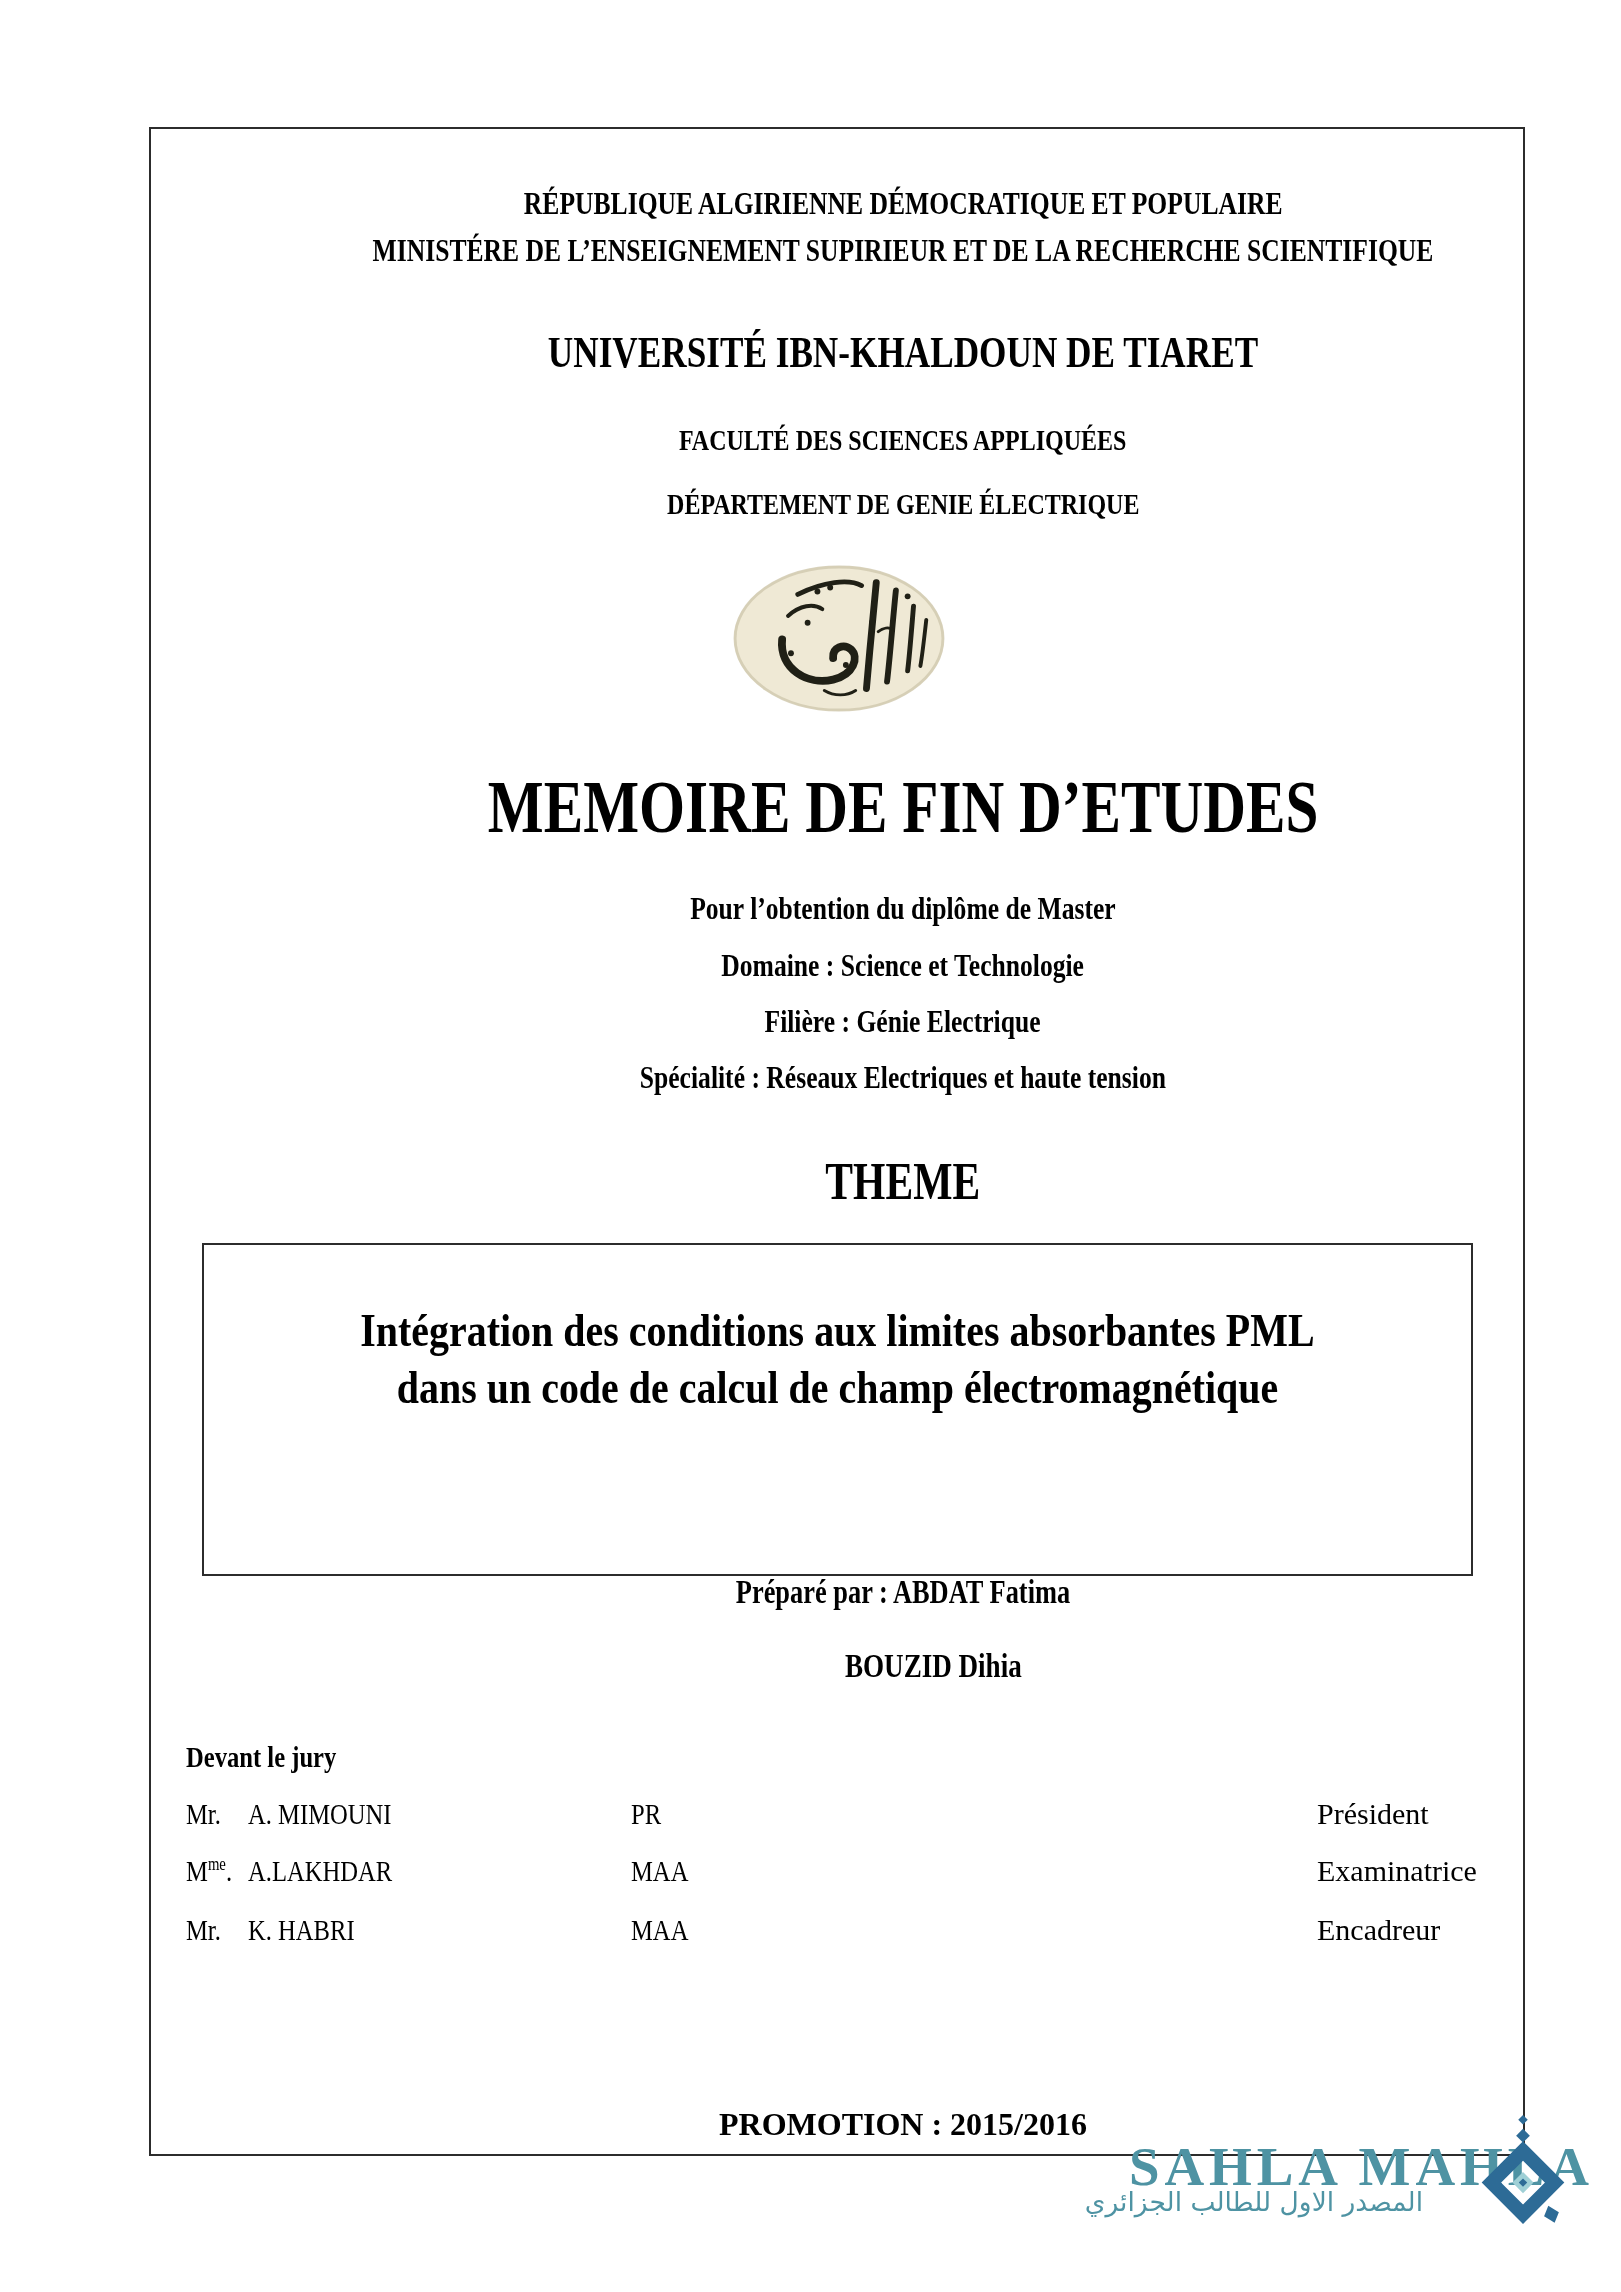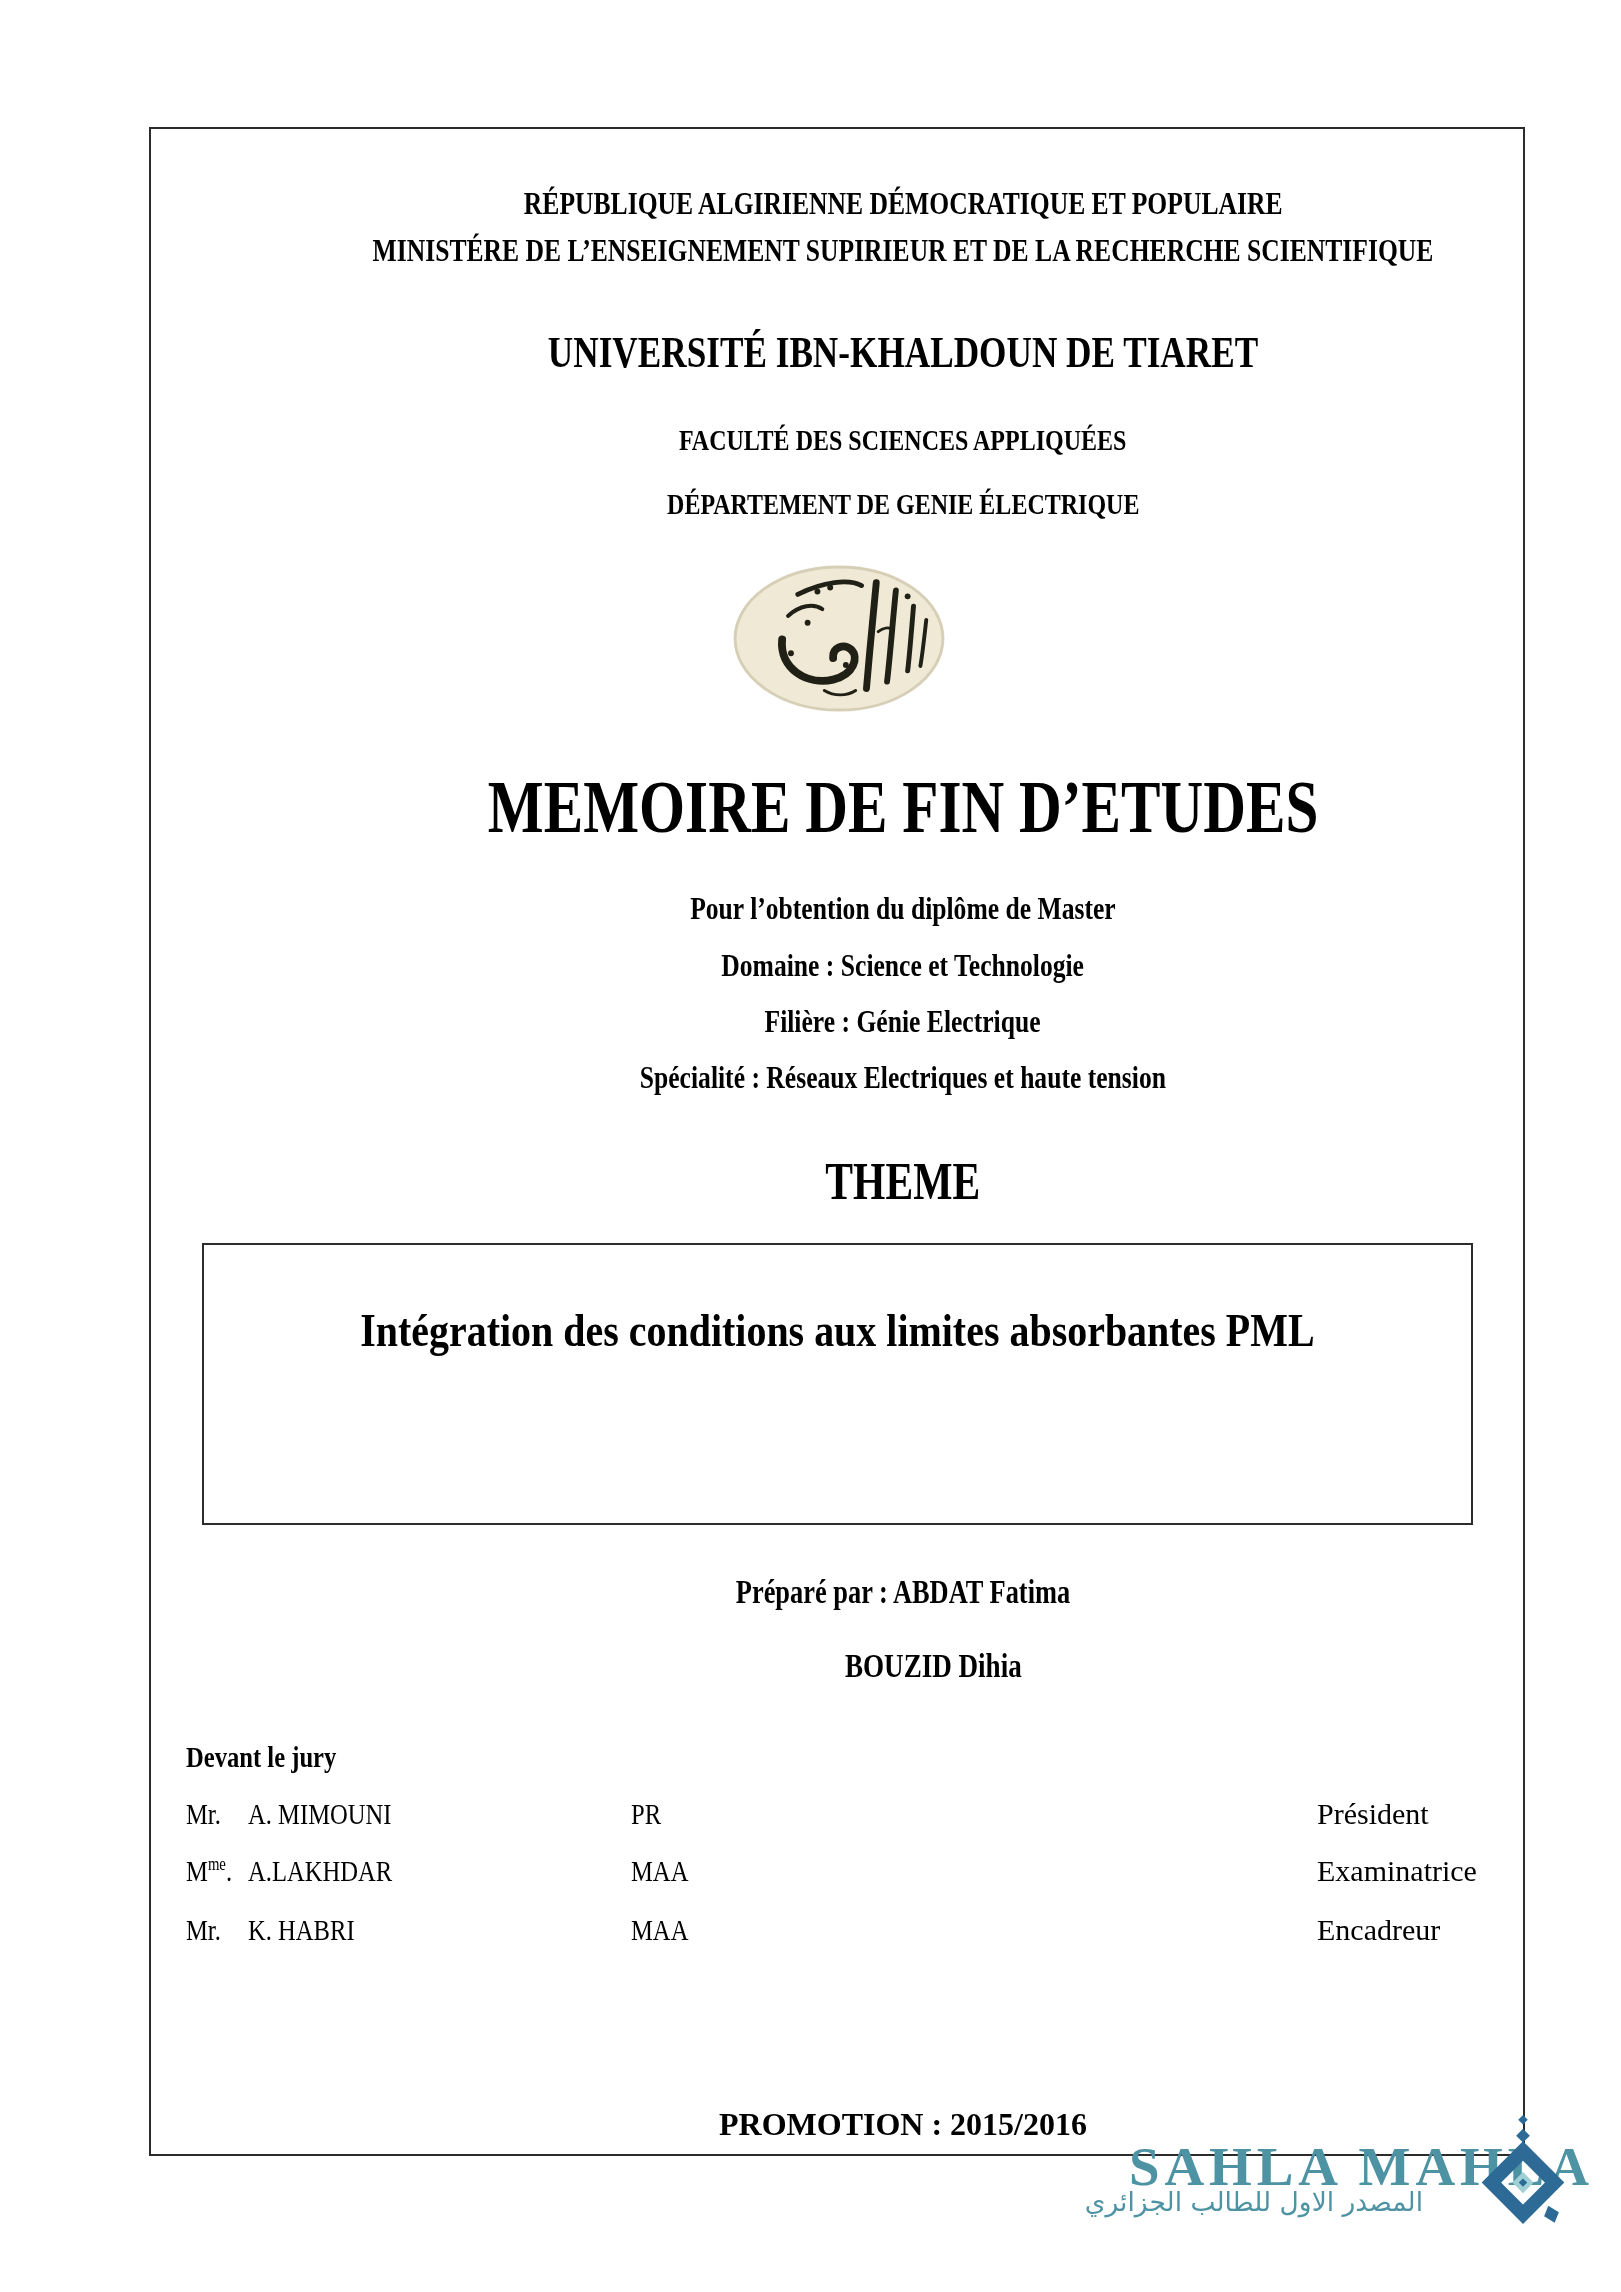--- a/index.html
+++ b/index.html
@@ -45,21 +45,21 @@
   .memoire { top:767px; font-size:74px; }
   .sub1 { top:891px;  font-size:32px; }
   .sub2 { top:948px;  font-size:32px; }
   .sub3 { top:1004px; font-size:32px; }
   .sub4 { top:1060px; font-size:32px; }
   .themeh { top:1153px; font-size:52px;text-decoration:underline; }
 
   .theme-box {
     position:absolute;
     left:202px; top:1243px;
-    width:1271px; height:282px;
+    width:1271px; height:333px;
     border:2px solid #2c2c2c;
     box-sizing:border-box;
     text-align:center;
     padding-top:57px;
   }
   .theme-box .tb-line {
     font-size:47px; font-weight:bold; line-height:57px; white-space:nowrap;
   }
 
   .prep   { top:1574px; font-size:33px; }
@@ -130,20 +130,21 @@
 
 <div class="line sub1 b"><span class="t">Pour l’obtention du diplôme de Master</span></div>
 <div class="line sub2 b"><span class="t">Domaine : Science et Technologie</span></div>
 <div class="line sub3 b"><span class="t">Filière : Génie Electrique</span></div>
 <div class="line sub4 b"><span class="t">Spécialité : Réseaux Electriques et haute tension</span></div>
 
 <div class="line themeh b"><span class="t">THEME</span></div>
 
 <div class="theme-box">
   <div class="tb-line"><span class="t85">Intégration des conditions aux limites absorbantes PML</span></div>
+  <div class="tb-line"><span class="t85">dans un code de calcul de champ électromagnétique</span></div>
 </div>
 
 <div class="line prep b"><span class="t">Préparé par : ABDAT Fatima</span></div>
 <div class="bouzid"><span class="tl">BOUZID Dihia</span></div>
 
 <div class="devant"><span class="tl">Devant le jury</span></div>
 
 <div class="jury-row" style="top:1797px">
   <span class="jr-title"><span class="tl"><span>Mr.</span><sup></sup><span></span></span></span>
   <span class="jr-name"><span class="tl">A. MIMOUNI</span></span>

